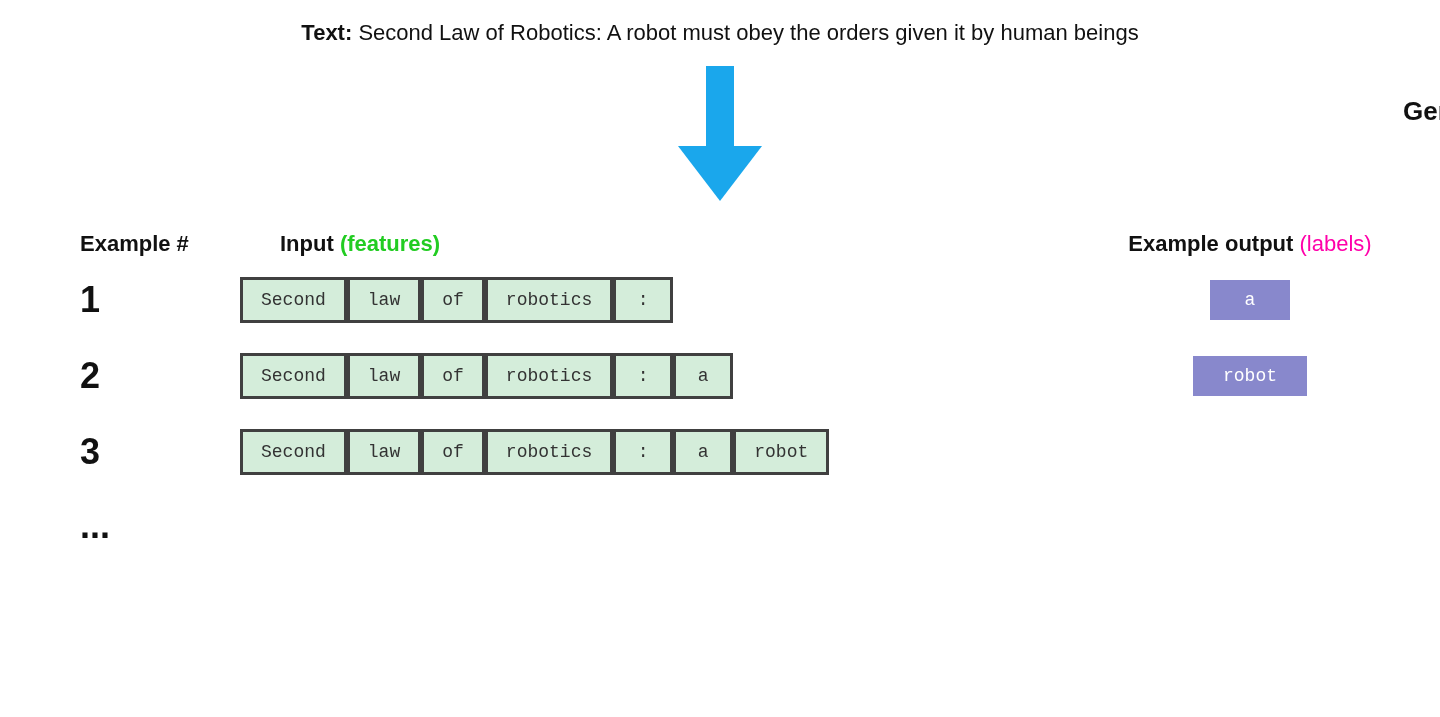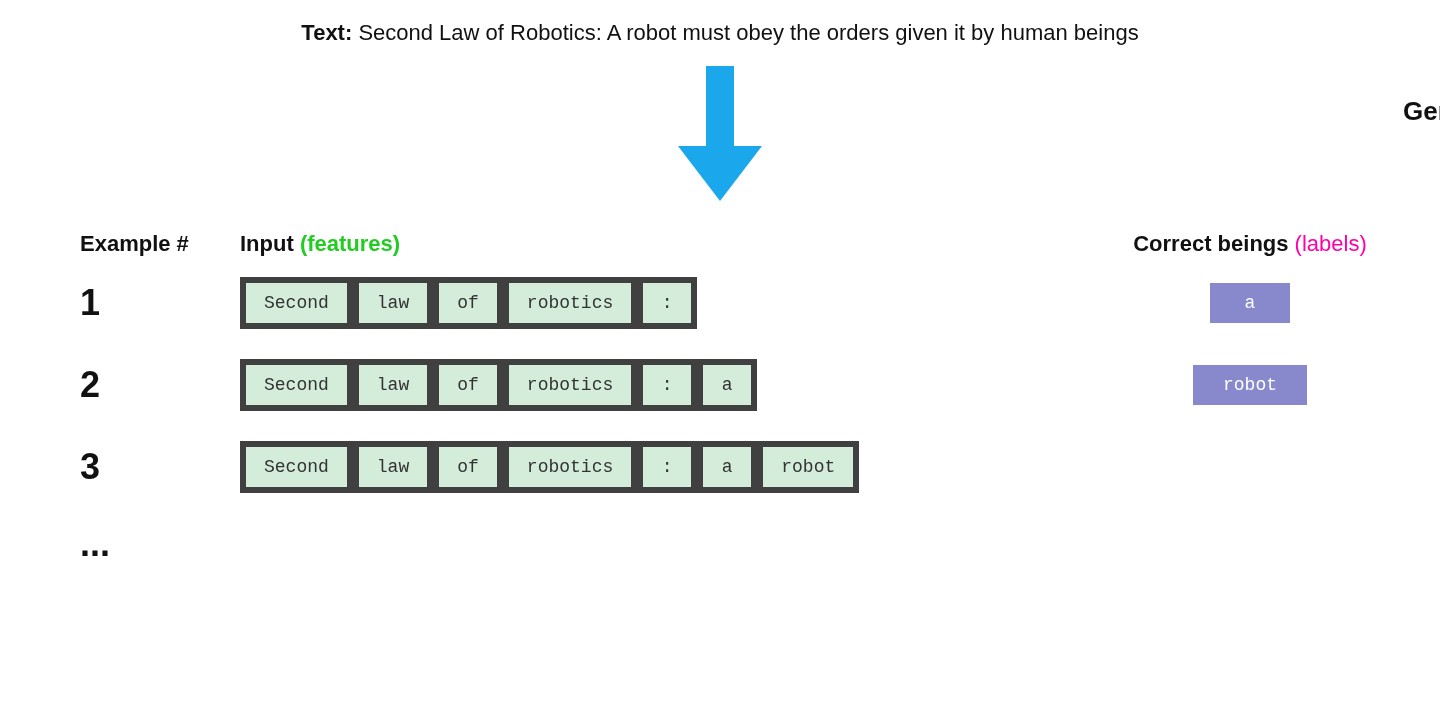--- a/index.html
+++ b/index.html
@@ -82,20 +82,21 @@
       width: 100%;
       margin-top: 30px;
       padding: 0 40px;
     }
 
     .table-header {
       display: flex;
       align-items: center;
       margin-bottom: 20px;
       padding-left: 40px;
+      gap: 40px;
     }
 
     .col-example {
       width: 160px;
       font-size: 22px;
       font-weight: bold;
       color: #111;
       flex-shrink: 0;
     }
 
@@ -143,21 +144,21 @@
 
     .input-tokens {
       flex: 1;
       display: flex;
       align-items: center;
       gap: 0;
     }
 
     .token {
       background: #d4edda;
-      border: 6px solid #404040;
+      border: 3px solid #404040;
       padding: 10px 18px;
       font-family: 'Courier New', monospace;
       font-size: 18px;
       color: #333;
       min-width: 60px;
       text-align: center;
     }
 
     .output-token {
       width: 300px;
@@ -202,21 +203,21 @@
   </div>
 
   <div class="table-section">
 
     <div class="table-header">
       <div class="col-example">Example #</div>
       <div class="col-input">
         <span>Input </span><span class="green-text">(features)</span>
       </div>
       <div class="col-output">
-        <span>Correct beings </span><span class="pink-text">(labels)</span>
+        <span>Example output </span><span class="pink-text">(labels)</span>
       </div>
     </div>
 
     <div class="table-row">
       <div class="example-number">1</div>
       <div class="input-tokens">
         <div class="token">Second</div>
         <div class="token">law</div>
         <div class="token">of</div>
         <div class="token">robotics</div>

